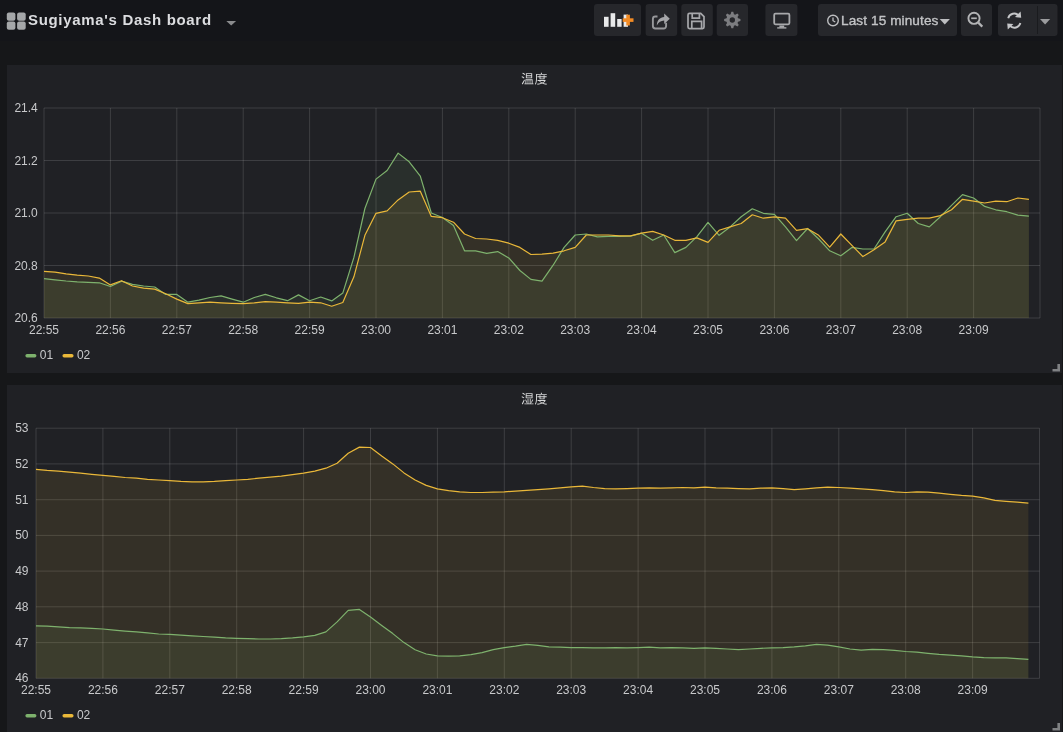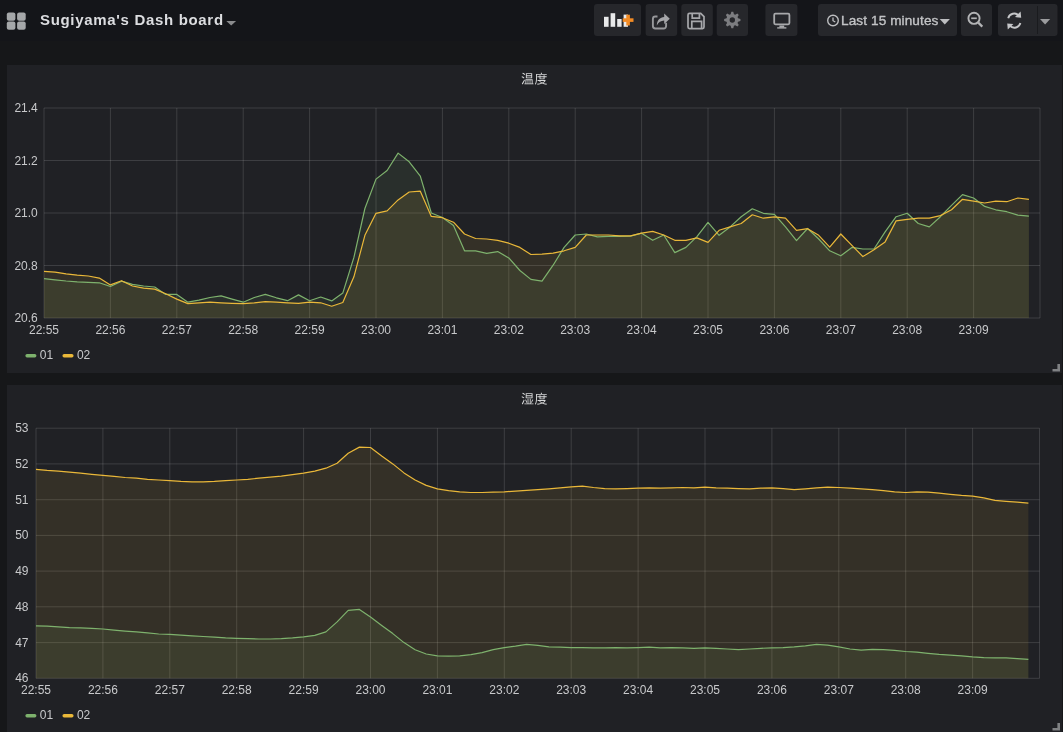--- a/index.html
+++ b/index.html
@@ -1,18 +1,18 @@
 <!DOCTYPE html>
 <html><head><meta charset="utf-8"><style>
 *{margin:0;padding:0;box-sizing:border-box}
 html,body{width:1063px;height:732px;background:#161719;font-family:"Liberation Sans",sans-serif;overflow:hidden;position:relative}
 .nav{position:absolute;left:0;top:0;width:1063px;height:41px;background:#141519}
 .panel{position:absolute;left:7px;width:1055px;background:#202125}
 .chart{position:absolute}
-.title{position:absolute;left:40px;top:11px;font-size:15px;font-weight:700;color:#dcdde0;letter-spacing:0.68px}
+.title{position:absolute;left:28px;top:11px;font-size:15px;font-weight:700;color:#dcdde0;letter-spacing:0.68px}
 svg{display:block}
 </style></head><body>
 <div class="panel" style="top:65px;height:308px"></div>
 <div class="panel" style="top:385px;height:347px"></div>
 <svg class="chart" style="left:7px;top:65px" width="1055" height="308" viewBox="0 0 1055 308">
     <path d="M37.0,43.0V253.0 M103.4,43.0V253.0 M169.8,43.0V253.0 M236.2,43.0V253.0 M302.6,43.0V253.0 M369.0,43.0V253.0 M435.4,43.0V253.0 M501.8,43.0V253.0 M568.2,43.0V253.0 M634.6,43.0V253.0 M701.0,43.0V253.0 M767.4,43.0V253.0 M833.8,43.0V253.0 M900.2,43.0V253.0 M966.6,43.0V253.0 M1033.0,43.0V253.0 M37.0,43.0H1033.0 M37.0,95.5H1033.0 M37.0,148.0H1033.0 M37.0,200.5H1033.0 M37.0,253.0H1033.0" stroke="rgba(255,255,255,0.135)" stroke-width="1" fill="none"></path>
 <path d="M37.0,253.0 L37.0,213.6 L48.1,214.9 L59.1,216.0 L70.2,216.8 L81.3,217.3 L92.3,217.8 L103.4,221.5 L114.5,216.2 L125.5,219.4 L136.6,221.0 L147.7,222.0 L158.7,229.4 L169.8,229.4 L180.9,237.2 L191.9,235.1 L203.0,232.5 L214.1,230.9 L225.1,234.1 L236.2,237.2 L247.3,232.5 L258.3,229.4 L269.4,232.8 L280.5,235.7 L291.5,229.9 L302.6,235.7 L313.7,232.0 L324.7,235.9 L335.8,228.1 L346.9,192.4 L357.9,143.5 L369.0,114.1 L380.1,105.5 L391.1,88.1 L402.2,96.8 L413.3,111.2 L424.3,148.0 L435.4,152.5 L446.5,160.6 L457.5,185.8 L468.6,185.8 L479.7,188.4 L490.7,186.6 L501.8,192.9 L512.9,205.5 L523.9,214.4 L535.0,216.2 L546.1,200.2 L557.1,182.4 L568.2,170.0 L579.3,169.0 L590.3,171.9 L601.4,171.4 L612.5,171.4 L623.5,171.1 L634.6,168.2 L645.7,175.3 L656.7,170.0 L667.8,187.6 L678.9,182.4 L689.9,171.6 L701.0,157.4 L712.1,170.3 L723.1,161.9 L734.2,151.7 L745.3,143.8 L756.3,148.3 L767.4,149.3 L778.5,161.9 L789.5,175.6 L800.6,163.5 L811.7,174.0 L822.7,185.8 L833.8,190.8 L844.9,182.4 L855.9,184.0 L867.0,184.0 L878.1,166.9 L889.1,151.7 L900.2,148.3 L911.3,158.5 L922.3,161.9 L933.4,151.7 L944.5,140.4 L955.5,129.6 L966.6,133.0 L977.7,141.4 L988.7,144.8 L999.8,146.7 L1010.9,150.1 L1021.9,151.1 L1021.9,253.0 Z" fill="#7EB26D" fill-opacity="0.1"></path>
 <path d="M37.0,253.0 L37.0,206.3 L48.1,207.1 L59.1,208.9 L70.2,210.2 L81.3,211.0 L92.3,213.1 L103.4,219.9 L114.5,215.7 L125.5,221.0 L136.6,223.1 L147.7,224.1 L158.7,228.8 L169.8,234.1 L180.9,238.6 L191.9,237.8 L203.0,237.2 L214.1,237.8 L225.1,238.3 L236.2,238.6 L247.3,237.8 L258.3,236.7 L269.4,237.2 L280.5,237.8 L291.5,238.3 L302.6,237.2 L313.7,237.8 L324.7,241.2 L335.8,237.5 L346.9,211.8 L357.9,170.3 L369.0,148.3 L380.1,145.9 L391.1,134.9 L402.2,127.0 L413.3,126.2 L424.3,151.4 L435.4,152.7 L446.5,157.2 L457.5,169.0 L468.6,173.5 L479.7,174.0 L490.7,175.3 L501.8,178.2 L512.9,182.4 L523.9,189.5 L535.0,189.2 L546.1,188.2 L557.1,185.8 L568.2,182.4 L579.3,170.0 L590.3,170.0 L601.4,170.0 L612.5,170.8 L623.5,170.8 L634.6,168.2 L645.7,166.4 L656.7,170.0 L667.8,175.3 L678.9,175.3 L689.9,172.9 L701.0,177.4 L712.1,165.3 L723.1,161.9 L734.2,158.5 L745.3,149.8 L756.3,153.2 L767.4,151.9 L778.5,153.2 L789.5,165.3 L800.6,163.7 L811.7,170.3 L822.7,182.1 L833.8,169.0 L844.9,180.3 L855.9,191.6 L867.0,184.7 L878.1,176.9 L889.1,155.9 L900.2,154.3 L911.3,153.2 L922.3,153.2 L933.4,150.6 L944.5,144.8 L955.5,134.3 L966.6,136.2 L977.7,138.0 L988.7,136.2 L999.8,136.7 L1010.9,133.0 L1021.9,134.3 L1021.9,253.0 Z" fill="#EAB839" fill-opacity="0.1"></path>
 <polyline points="37.0,213.6 48.1,214.9 59.1,216.0 70.2,216.8 81.3,217.3 92.3,217.8 103.4,221.5 114.5,216.2 125.5,219.4 136.6,221.0 147.7,222.0 158.7,229.4 169.8,229.4 180.9,237.2 191.9,235.1 203.0,232.5 214.1,230.9 225.1,234.1 236.2,237.2 247.3,232.5 258.3,229.4 269.4,232.8 280.5,235.7 291.5,229.9 302.6,235.7 313.7,232.0 324.7,235.9 335.8,228.1 346.9,192.4 357.9,143.5 369.0,114.1 380.1,105.5 391.1,88.1 402.2,96.8 413.3,111.2 424.3,148.0 435.4,152.5 446.5,160.6 457.5,185.8 468.6,185.8 479.7,188.4 490.7,186.6 501.8,192.9 512.9,205.5 523.9,214.4 535.0,216.2 546.1,200.2 557.1,182.4 568.2,170.0 579.3,169.0 590.3,171.9 601.4,171.4 612.5,171.4 623.5,171.1 634.6,168.2 645.7,175.3 656.7,170.0 667.8,187.6 678.9,182.4 689.9,171.6 701.0,157.4 712.1,170.3 723.1,161.9 734.2,151.7 745.3,143.8 756.3,148.3 767.4,149.3 778.5,161.9 789.5,175.6 800.6,163.5 811.7,174.0 822.7,185.8 833.8,190.8 844.9,182.4 855.9,184.0 867.0,184.0 878.1,166.9 889.1,151.7 900.2,148.3 911.3,158.5 922.3,161.9 933.4,151.7 944.5,140.4 955.5,129.6 966.6,133.0 977.7,141.4 988.7,144.8 999.8,146.7 1010.9,150.1 1021.9,151.1" fill="none" stroke="#7EB26D" stroke-width="1.2" stroke-linejoin="round"></polyline>
 <polyline points="37.0,206.3 48.1,207.1 59.1,208.9 70.2,210.2 81.3,211.0 92.3,213.1 103.4,219.9 114.5,215.7 125.5,221.0 136.6,223.1 147.7,224.1 158.7,228.8 169.8,234.1 180.9,238.6 191.9,237.8 203.0,237.2 214.1,237.8 225.1,238.3 236.2,238.6 247.3,237.8 258.3,236.7 269.4,237.2 280.5,237.8 291.5,238.3 302.6,237.2 313.7,237.8 324.7,241.2 335.8,237.5 346.9,211.8 357.9,170.3 369.0,148.3 380.1,145.9 391.1,134.9 402.2,127.0 413.3,126.2 424.3,151.4 435.4,152.7 446.5,157.2 457.5,169.0 468.6,173.5 479.7,174.0 490.7,175.3 501.8,178.2 512.9,182.4 523.9,189.5 535.0,189.2 546.1,188.2 557.1,185.8 568.2,182.4 579.3,170.0 590.3,170.0 601.4,170.0 612.5,170.8 623.5,170.8 634.6,168.2 645.7,166.4 656.7,170.0 667.8,175.3 678.9,175.3 689.9,172.9 701.0,177.4 712.1,165.3 723.1,161.9 734.2,158.5 745.3,149.8 756.3,153.2 767.4,151.9 778.5,153.2 789.5,165.3 800.6,163.7 811.7,170.3 822.7,182.1 833.8,169.0 844.9,180.3 855.9,191.6 867.0,184.7 878.1,176.9 889.1,155.9 900.2,154.3 911.3,153.2 922.3,153.2 933.4,150.6 944.5,144.8 955.5,134.3 966.6,136.2 977.7,138.0 988.7,136.2 999.8,136.7 1010.9,133.0 1021.9,134.3" fill="none" stroke="#EAB839" stroke-width="1.2" stroke-linejoin="round"></polyline>

